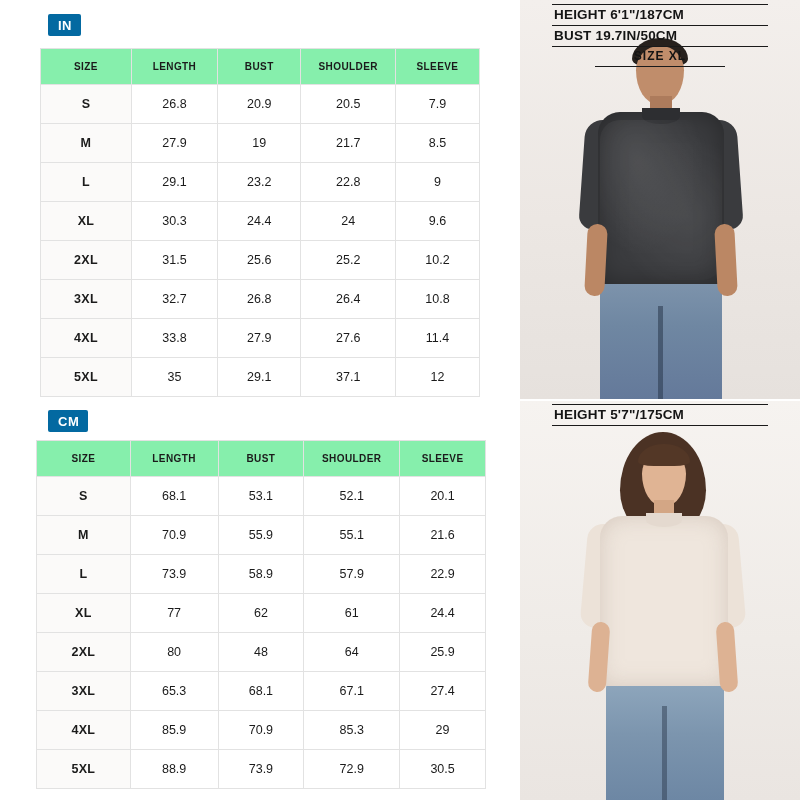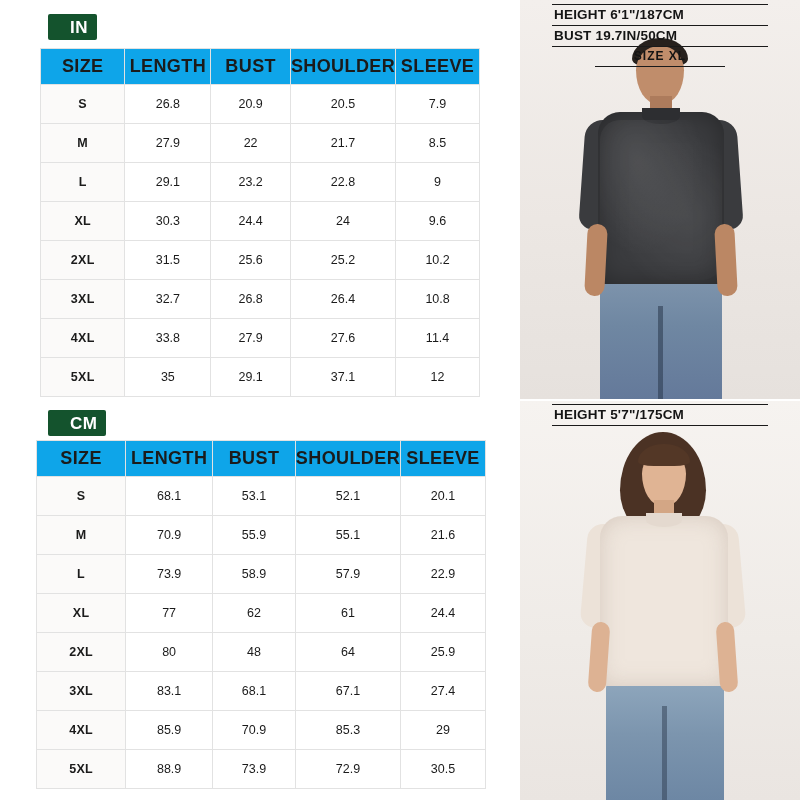--- a/index.html
+++ b/index.html
@@ -25,26 +25,26 @@
     left: 0;
     top: 0;
     width: 520px;
     height: 800px;
   }
 
   .unit-badge {
     display: inline-flex;
     align-items: center;
     justify-content: center;
-    background: #14532d;
+    background: #0369a1;
     color: #ffffff;
-    font-size: 17px;
+    font-size: 13px;
     font-weight: bold;
     letter-spacing: 0.5px;
-    padding: 5px 9px 4px 22px;
+    padding: 5px 9px 4px 10px;
     border-radius: 2px;
     line-height: 1;
   }
 
   .badge-wrap { position: absolute; }
   .badge-in { left: 48px; top: 14px; }
   .badge-cm { left: 48px; top: 410px; text-align: center; }
 
   table.size-table {
     position: absolute;
@@ -59,23 +59,23 @@
   table.size-table th,
   table.size-table td {
     border: 1px solid #e2e2e2;
     text-align: center;
     vertical-align: middle;
     font-weight: normal;
     padding: 0;
     height: 39px;
   }
   table.size-table thead th {
-    background: #0ea5e9;
+    background: #86efac;
     font-weight: bold;
-    font-size: 18px;
+    font-size: 10px;
     letter-spacing: 0.4px;
     height: 36px;
   }
   table.size-table tbody td:first-child {
     font-weight: bold;
     background: #fbfaf9;
     letter-spacing: 0.3px;
   }
   table.size-table tbody tr td { background: #ffffff; }
   table.size-table tbody tr td:first-child { background: #fbfaf9; }
@@ -371,21 +371,21 @@
         <tr>
           <td>S</td>
           <td>26.8</td>
           <td>20.9</td>
           <td>20.5</td>
           <td>7.9</td>
         </tr>
         <tr>
           <td>M</td>
           <td>27.9</td>
-          <td>22</td>
+          <td>19</td>
           <td>21.7</td>
           <td>8.5</td>
         </tr>
         <tr>
           <td>L</td>
           <td>29.1</td>
           <td>23.2</td>
           <td>22.8</td>
           <td>9</td>
         </tr>
@@ -479,21 +479,21 @@
         </tr>
         <tr>
           <td>2XL</td>
           <td>80</td>
           <td>48</td>
           <td>64</td>
           <td>25.9</td>
         </tr>
         <tr>
           <td>3XL</td>
-          <td>83.1</td>
+          <td>65.3</td>
           <td>68.1</td>
           <td>67.1</td>
           <td>27.4</td>
         </tr>
         <tr>
           <td>4XL</td>
           <td>85.9</td>
           <td>70.9</td>
           <td>85.3</td>
           <td>29</td>

